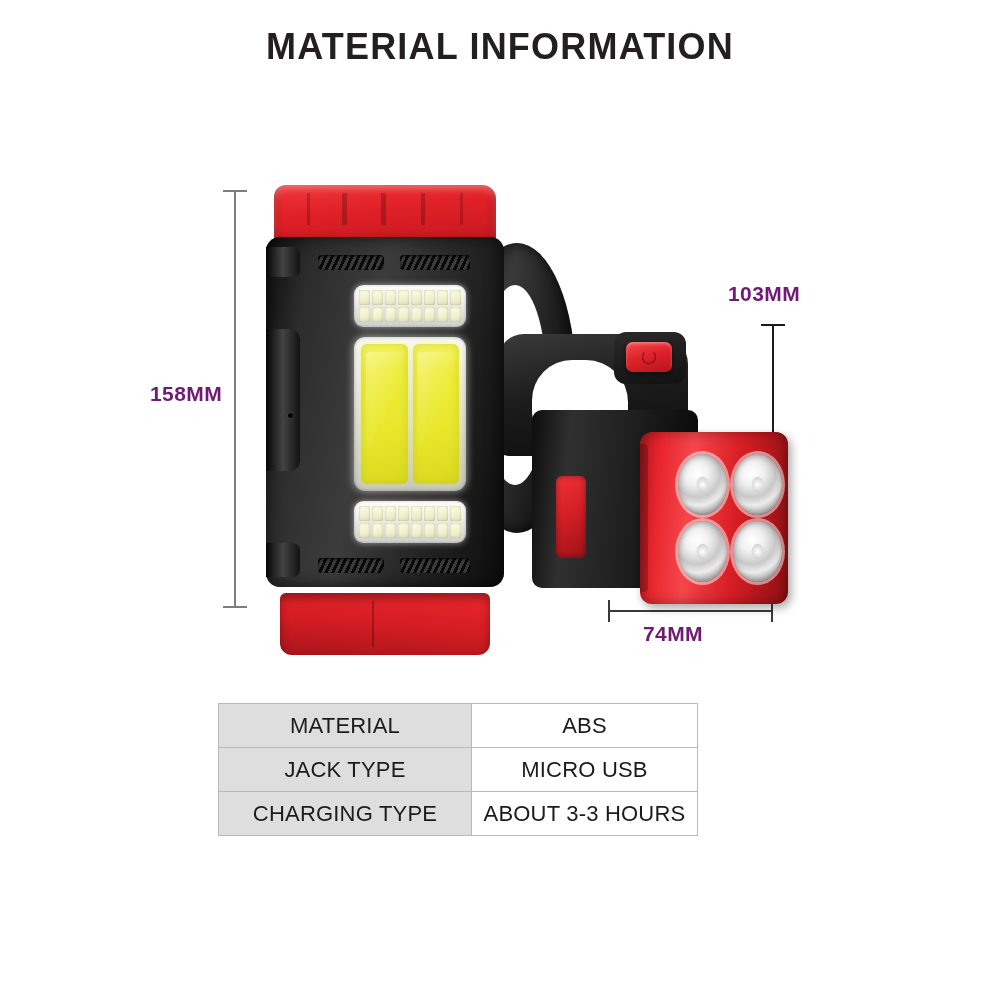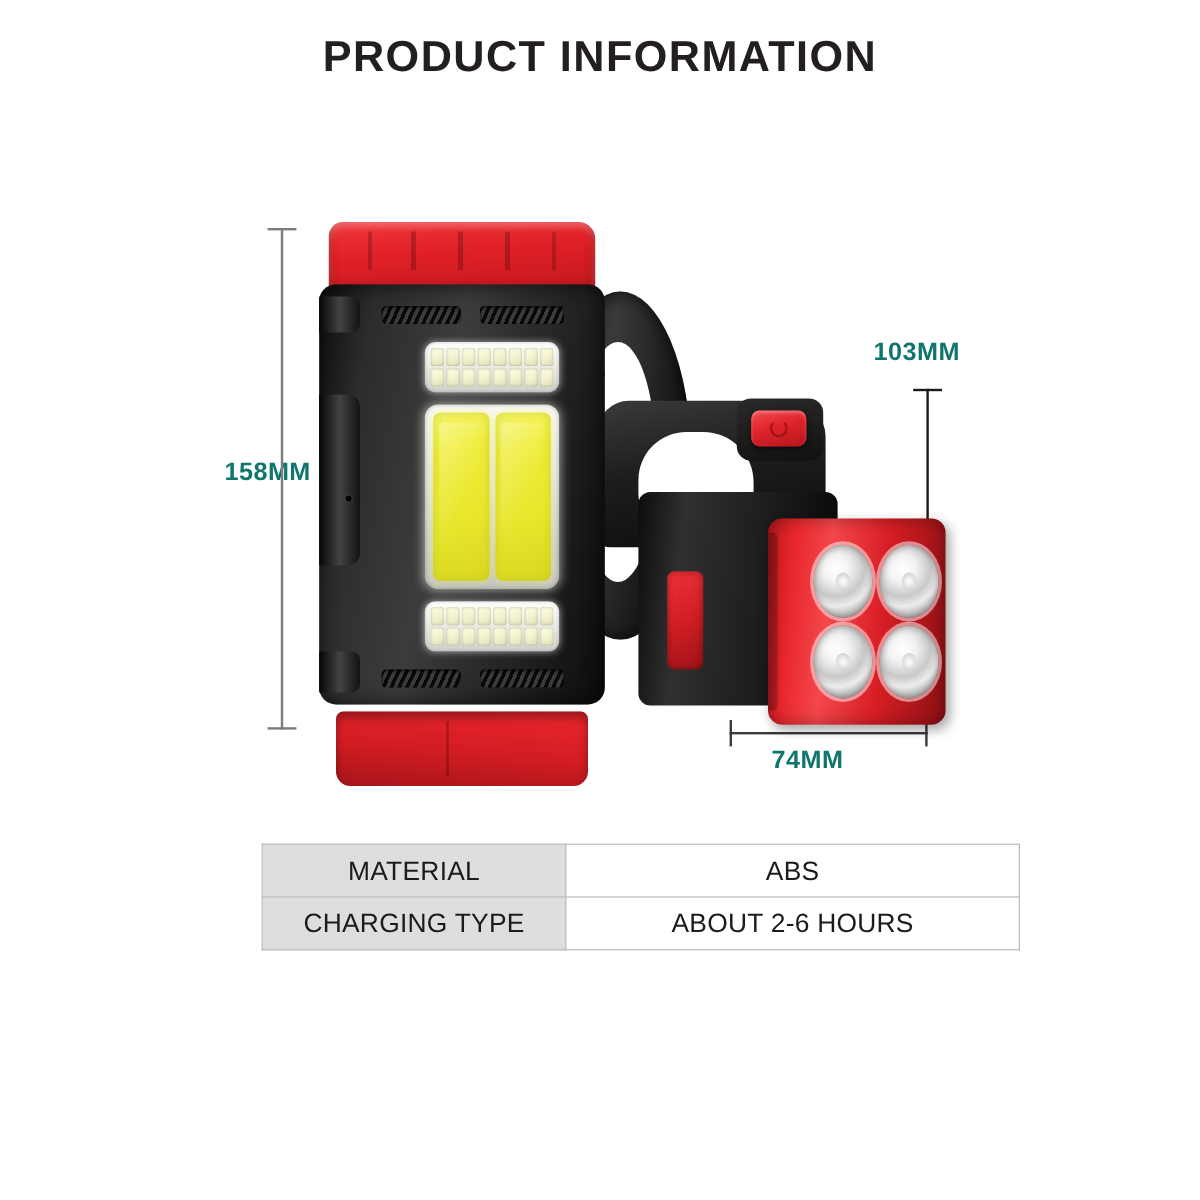--- a/index.html
+++ b/index.html
@@ -36,21 +36,21 @@
     top: 150px;
     width: 1000px;
     height: 520px;
   }
 
   
   .dim-label {
     position: absolute;
     font-size: 21px;
     font-weight: bold;
-    color: #0f766e;
+    color: #701a75;
     letter-spacing: .4px;
     white-space: nowrap;
   }
   .dim-line-v {
     position: absolute;
     width: 2px;
     background: #7d7d7d;
   }
   .dim-line-v.dark { background: #1b1b1b; width: 2px; }
   .dim-line-v::before,
@@ -434,21 +434,21 @@
     width: 26%; height: 26%;
     border-radius: 50%;
     background: radial-gradient(circle, #ffffff 0%, #d6d6d6 70%, #a5a5a5 100%);
   }
 
   
   .spec-table {
     position: absolute;
     left: 218px;
     top: 703px;
-    width: 632px;
+    width: 480px;
     border-collapse: collapse;
     table-layout: fixed;
   }
   .spec-table td {
     height: 43px;
     border: 1px solid #b9b9b9;
     font-size: 22px;
     color: #1b1b1b;
     text-align: center;
     letter-spacing: .2px;
@@ -460,25 +460,25 @@
     background: #dedede;
   }
   .spec-table td.val {
     background: #ffffff;
     margin-left: 21px;
   }
 </style>
 </head>
 <body>
 
-<div class="page-title">PRODUCT INFORMATION</div>
+<div class="page-title">MATERIAL INFORMATION</div>
 
 <div class="stage">
 
-  <div class="dim-label" style="left:150px; top:232px;margin-left:37px;">158MM</div>
+  <div class="dim-label" style="left:150px; top:232px;">158MM</div>
   <div class="dim-line-v" style="left:234px; top:40px; height:418px;"></div>
 
   <div class="torch-side">
 
     <div class="side-handle"></div>
     <div class="handle-ridges" style="left:200px; top:96px;"></div>
 
     <div class="side-base"></div>
 
     <div class="side-body">
@@ -577,17 +577,21 @@
 
 </div>
 
 <table class="spec-table">
   <tbody>
     <tr>
       <td class="key">MATERIAL</td>
       <td class="val">ABS</td>
     </tr>
     <tr>
+      <td class="key">JACK TYPE</td>
+      <td class="val">MICRO USB</td>
+    </tr>
+    <tr>
       <td class="key">CHARGING TYPE</td>
-      <td class="val">ABOUT 2-6 HOURS</td>
+      <td class="val">ABOUT 3-3 HOURS</td>
     </tr>
   </tbody>
 </table>
 
 </body></html>

